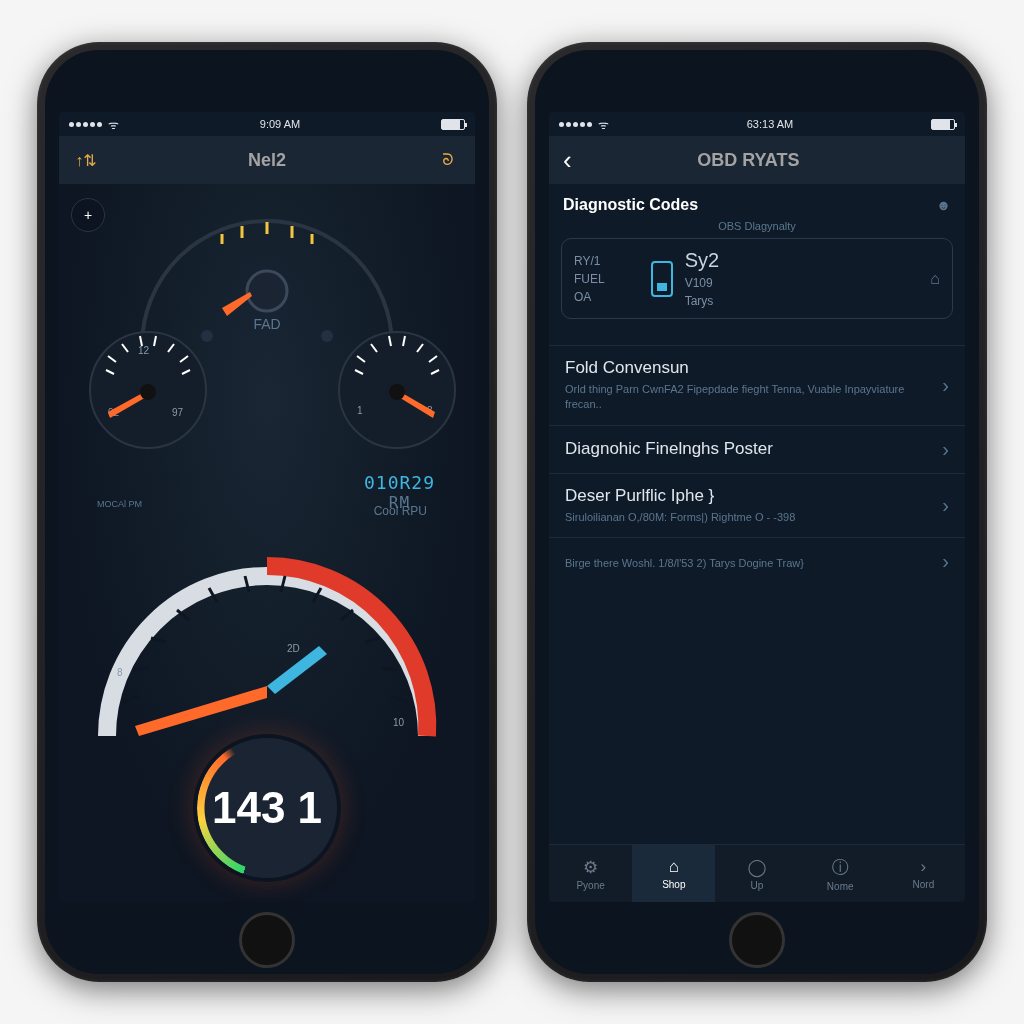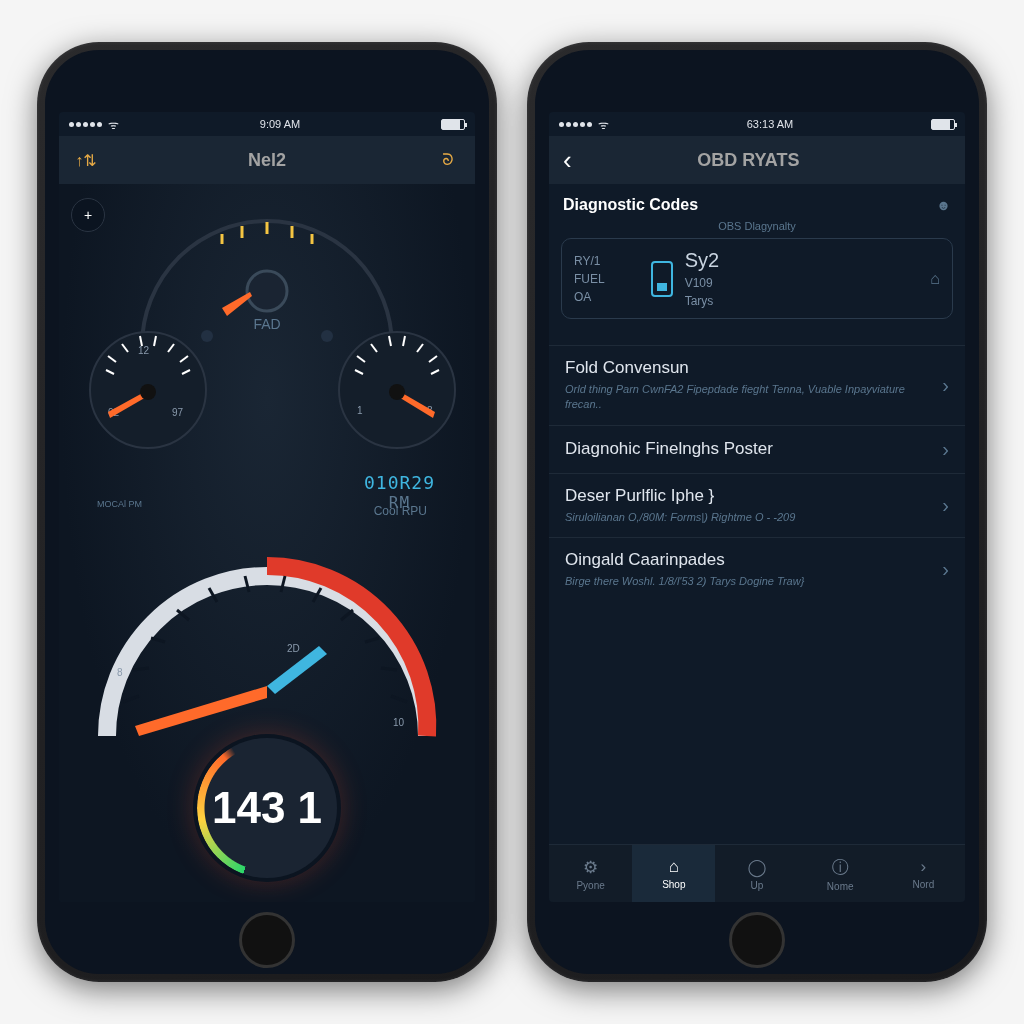--- a/index.html
+++ b/index.html
@@ -139,21 +139,21 @@
   .phone-ic { width:22px; height:36px; border:2px solid #3fb6e0; border-radius:4px; position:relative; }
   .phone-ic::after { content:""; position:absolute; left:4px; right:4px; bottom:4px; height:8px; background:#3fb6e0; }
 
   .list { flex:1; overflow:hidden; }
   .row {
     padding: 12px 16px; border-top:1px solid #1e2a38;
     display:flex; align-items:center; gap:0;
   }
   .row-txt { flex:1; }
   .row-title { color:#e0e6ee; font-size:17px; font-weight:400; }
-  .row-sub { color:#5a768e; font-size:11px; margin-top:4px; line-height:1.4;font-style:italic; }
+  .row-sub { color:#5a768e; font-size:11px; margin-top:4px; line-height:1.4; }
   .chev { color:#5a768e; font-size:20px; }
 
   .tabbar {
     display:flex; height:58px; border-top:1px solid #1e2a38; background:#121c28;
   }
   .tab {
     flex:1; display:flex; flex-direction:column; align-items:center;
     justify-content:center; gap:2px; font-size:10px; color:#6a7a8c;
   }
   .tab.active { color:#fff; background:#1a2a3a; }
@@ -367,27 +367,26 @@
         <div class="row">
           <div class="row-txt">
             <div class="row-title">Diagnohic Finelnghs Poster</div>
           </div>
           <span class="chev">›</span>
         </div>
         <div class="row">
           <div class="row-txt">
             <div class="row-title">Deser Purlflic Iphe }</div>
             <div class="row-sub">Siruloilianan O,/80M: Forms|)
-Rightme O - -209</div>
+Rightme O - -398</div>
           </div>
           <span class="chev">›</span>
         </div>
         <div class="row">
           <div class="row-txt">
-            <div class="row-title">Oingald Caarinpades</div>
             <div class="row-sub">Birge there Woshl. 1/8/l'53 2) Tarys
 Dogine Traw}</div>
           </div>
           <span class="chev">›</span>
         </div>
       </div>
 
       <div class="tabbar">
         <div class="tab">
           <span class="tab-ic">⚙</span>

